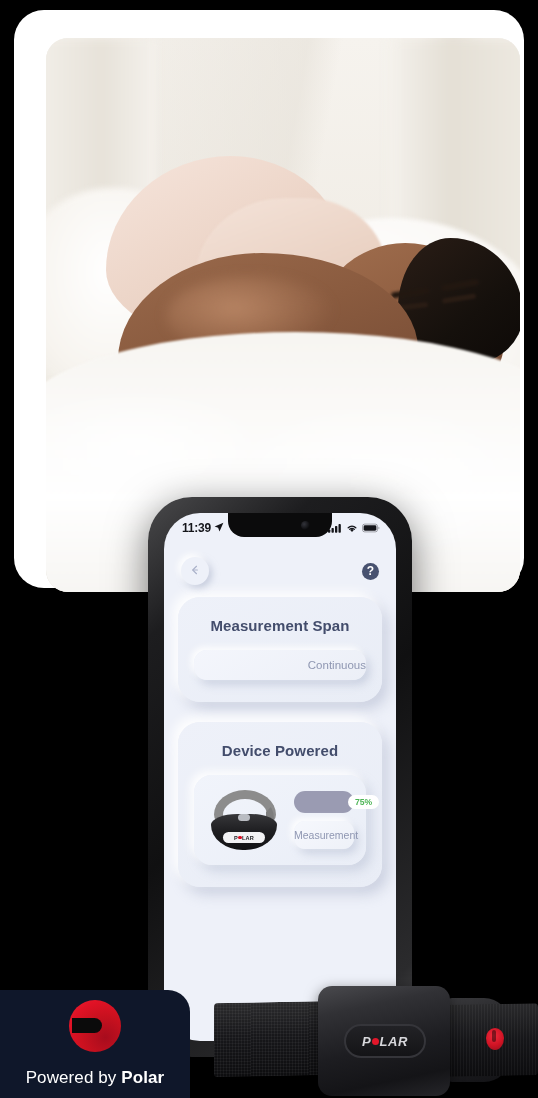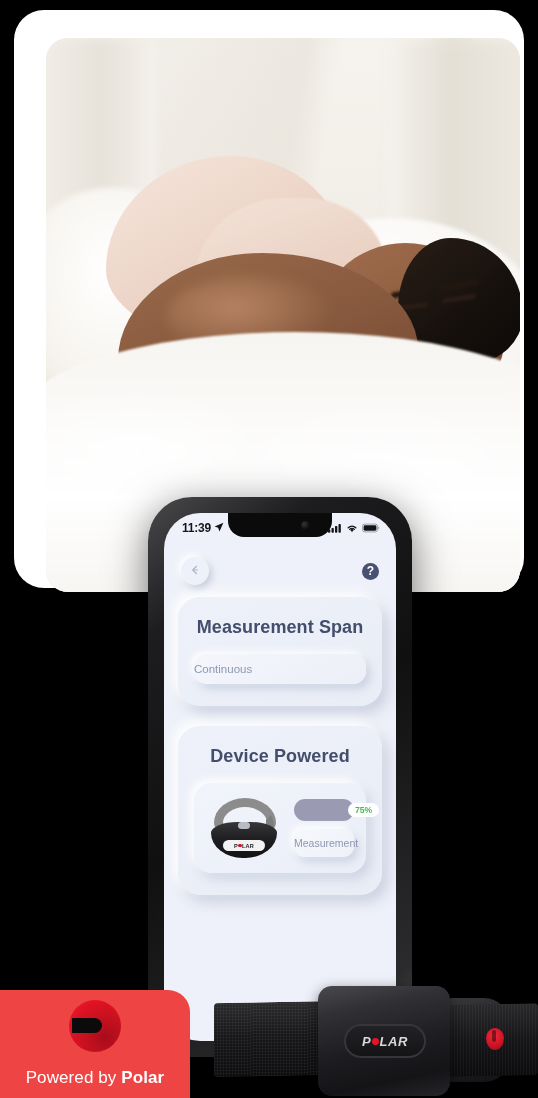--- a/index.html
+++ b/index.html
@@ -264,34 +264,34 @@
 
   .neu-card {
     background: linear-gradient(150deg, #eef1f9 0%, #e9edf6 100%);
     border-radius: 22px;
     box-shadow: -5px -5px 11px rgba(255,255,255,0.95), 6px 7px 14px rgba(163,172,197,0.48);
     padding: 20px 16px 22px 16px;
     margin-bottom: 20px;
   }
   .card-title {
     text-align: center;
-    font-size: 18px;
+    font-size: 15px;
     font-weight: bold;
     color: #434d6c;
     letter-spacing: 0.1px;
     margin-bottom: 16px;
   }
   .opt-btn {
     display: block;
     width: 100%;
     border: none;
     background: linear-gradient(150deg, #f4f6fc 0%, #eceff7 100%);
     border-radius: 13px;
     padding: 9px 0;
-    text-align: left;
+    text-align: right;
     font-family: "Liberation Sans", sans-serif;
     font-size: 11.5px;
     color: #8f97b2;
     margin-bottom: 12px;
     box-shadow: -3px -3px 6px rgba(255,255,255,0.9), 4px 5px 9px rgba(163,172,197,0.42);
     cursor: pointer;
   }
   .opt-btn:last-child { margin-bottom: 0; }
 
   
@@ -390,21 +390,21 @@
     cursor: pointer;
   }
 
   
   .polar-badge {
     position: absolute;
     left: 0;
     top: 990px;
     width: 190px;
     height: 108px;
-    background: #ef4444;
+    background: #0f172a;
     border-radius: 0 22px 0 0;
     display: flex;
     flex-direction: column;
     align-items: center;
     justify-content: center;
     gap: 16px;
     z-index: 40;
   }
   .polar-mark {
     width: 52px; height: 52px;

